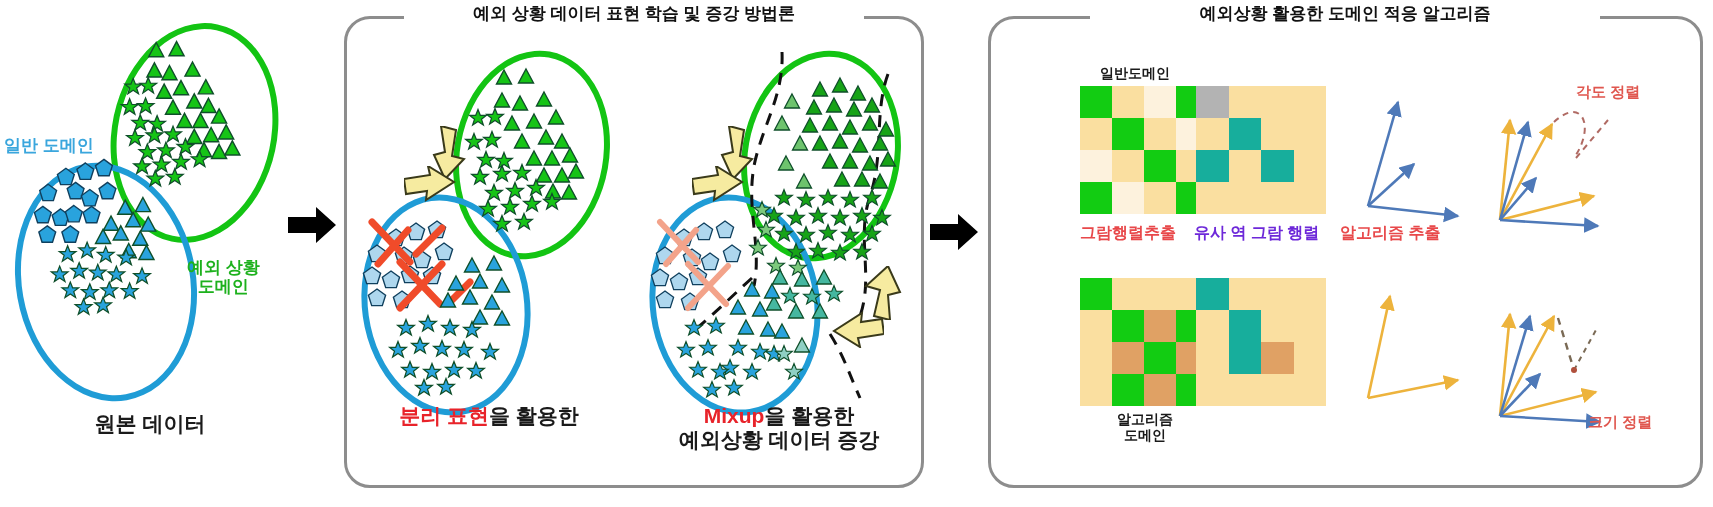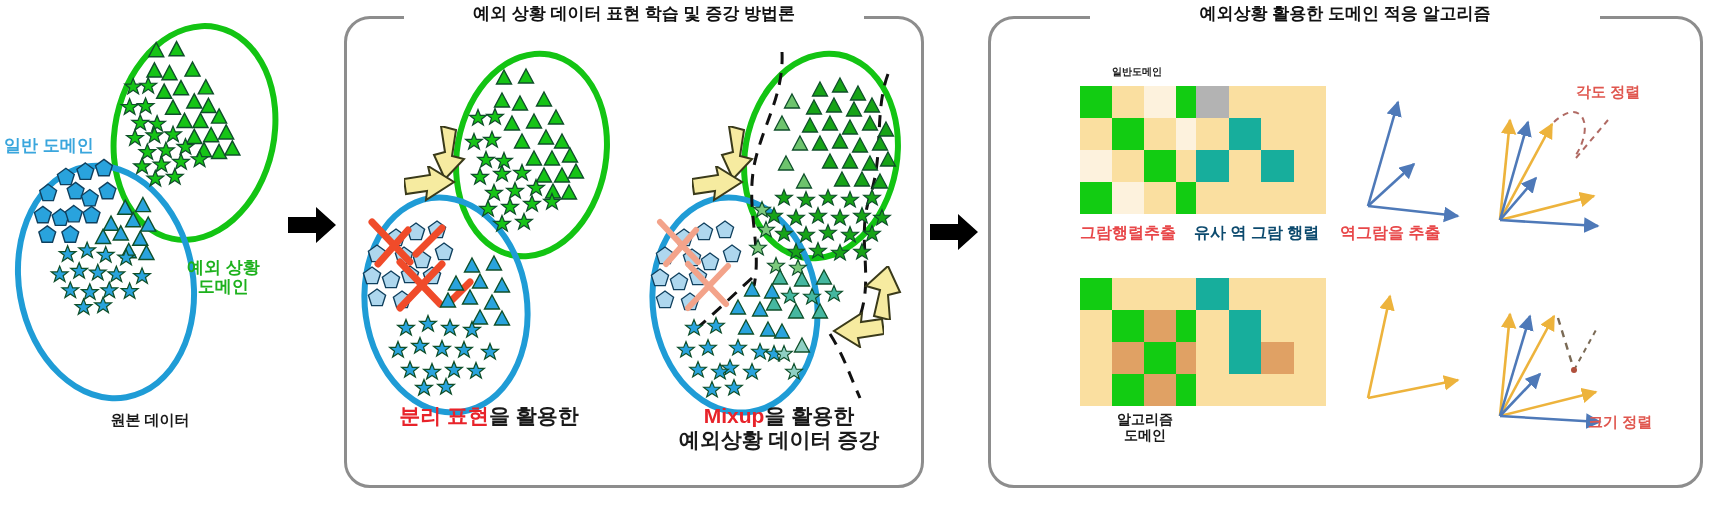--- a/index.html
+++ b/index.html
@@ -186,21 +186,21 @@
       </g>
     </svg>
 
     <div class="lbl b blue-txt" style="left:4px;top:136px;font-size:17px;">일반 도메인</div>
 
     <div class="lbl b green-txt center" style="left:187px;top:258px;font-size:17px;">
       <span>예외 상황</span><br>
       <span>도메인</span>
     </div>
 
-    <div class="lbl b blk-txt center" style="left:60px;top:412px;font-size:15px;width:180px;">원본 데이터</div>
+    <div class="lbl b blk-txt center" style="left:60px;top:412px;font-size:21px;width:180px;">원본 데이터</div>
   </div>
 
   <svg class="blackarrow" style="left:288px;top:205px;width:50px;height:40px;" viewBox="0 0 50 40">
     <polygon points="0,12 28,12 28,2 48,20 28,38 28,28 0,28" fill="#000"></polygon>
   </svg>
 
   <div class="panel" style="left:344px;top:16px;width:580px;height:472px;"></div>
   <div class="panel-title" style="left:404px;top:5px;width:460px;font-size:17px;">예외 상황 데이터 표현 학습 및 증강 방법론</div>
 
   <div class="abs" style="left:344px;top:16px;width:580px;height:472px;overflow:hidden;">
@@ -508,21 +508,21 @@
 
   <svg class="blackarrow" style="left:930px;top:212px;width:50px;height:40px;" viewBox="0 0 50 40">
     <polygon points="0,12 28,12 28,2 48,20 28,38 28,28 0,28" fill="#000"></polygon>
   </svg>
 
   <div class="panel" style="left:988px;top:16px;width:715px;height:472px;"></div>
   <div class="panel-title" style="left:1090px;top:5px;width:510px;font-size:17px;">예외상황 활용한 도메인 적응 알고리즘</div>
 
   <div class="abs" style="left:988px;top:16px;width:715px;height:472px;overflow:hidden;">
 
-    <div class="lbl b blk-txt" style="left:124px;top:50px;font-size:10px;">일반도메인</div>
+    <div class="lbl b blk-txt" style="left:112px;top:50px;font-size:14px;">일반도메인</div>
 
     <div class="matrix" style="left:92px;top:70px;width:128px;height:128px;">
       <div class="cell" style="background:#12cc12"></div>
       <div class="cell" style="background:#fadfa0"></div>
       <div class="cell" style="background:#fdf2dd"></div>
       <div class="cell" style="background:#12cc12"></div>
       <div class="cell" style="background:#fadfa0"></div>
       <div class="cell" style="background:#12cc12"></div>
       <div class="cell" style="background:#fadfa0"></div>
       <div class="cell" style="background:#fdf2dd"></div>
@@ -582,22 +582,22 @@
         <line x1="22" y1="146" x2="58" y2="104" marker-end="url(#abl)"></line>
         <line x1="22" y1="146" x2="120" y2="152" marker-end="url(#abl)"></line>
       </g>
       <path d="M 76 48 C 104 22, 118 52, 96 84" stroke="#b06a63" stroke-width="2" stroke-dasharray="6 5" fill="none"></path>
       <path d="M 98 84 L 130 46" stroke="#b06a63" stroke-width="2" stroke-dasharray="6 5" fill="none"></path>
     </svg>
 
     <div class="lbl b dkred-txt" style="left:588px;top:68px;font-size:15px;">각도 정렬</div>
 
     <div class="lbl b" style="color:#e8484a;left:92px;top:208px;font-size:16px;">그람행렬추출</div>
-    <div class="lbl b" style="color:#0c4a6e;left:206px;top:208px;font-size:16px;">유사 역 그람 행렬</div>
-    <div class="lbl b" style="color:#e8484a;left:352px;top:208px;font-size:16px;">역그람을 추출</div>
+    <div class="lbl b" style="color:#6d28d9;left:206px;top:208px;font-size:16px;">유사 역 그람 행렬</div>
+    <div class="lbl b" style="color:#e8484a;left:352px;top:208px;font-size:16px;">알고리즘 추출</div>
 
     <div class="matrix" style="left:92px;top:262px;width:128px;height:128px;">
       <div class="cell" style="background:#12cc12"></div>
       <div class="cell" style="background:#fadfa0"></div>
       <div class="cell" style="background:#fadfa0"></div>
       <div class="cell" style="background:#fadfa0"></div>
       <div class="cell" style="background:#fadfa0"></div>
       <div class="cell" style="background:#12cc12"></div>
       <div class="cell" style="background:#e0a164"></div>
       <div class="cell" style="background:#12cc12"></div>

